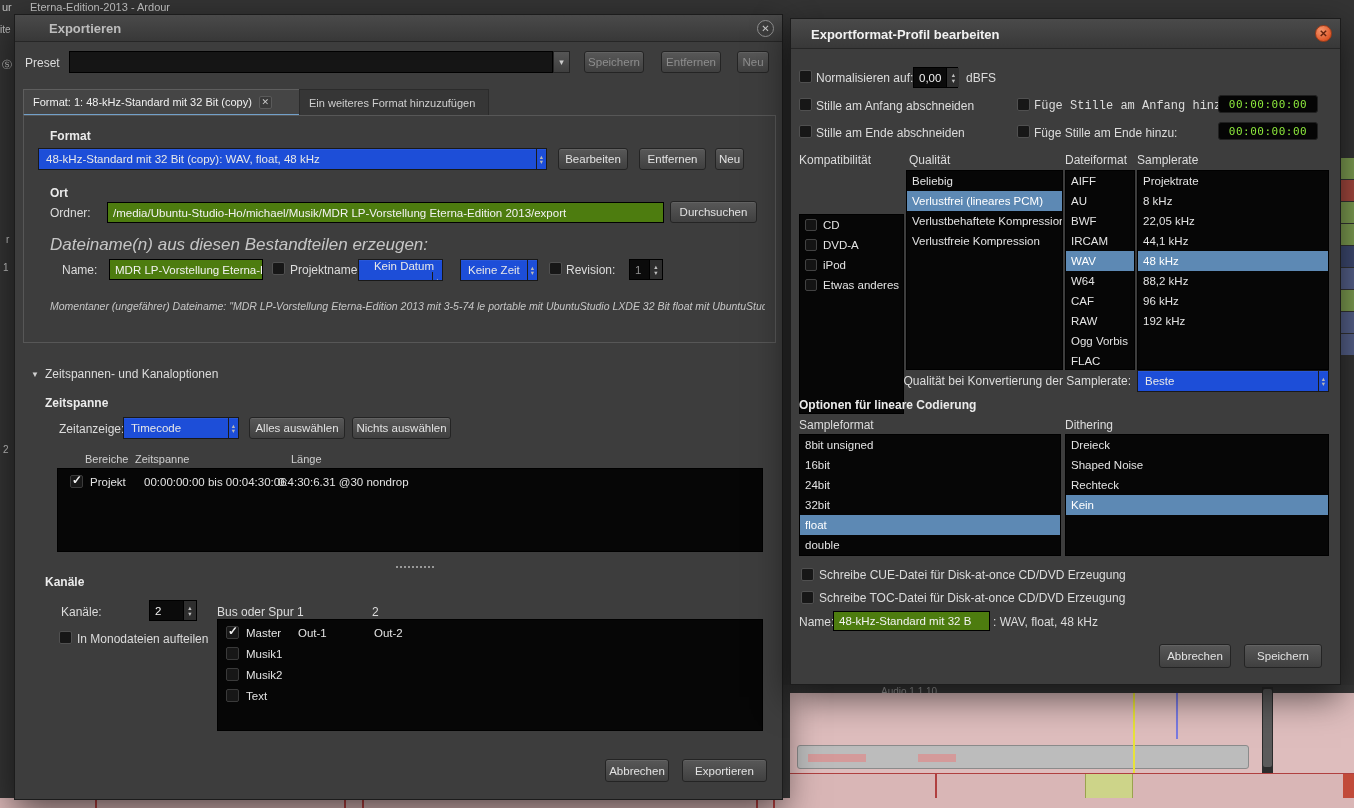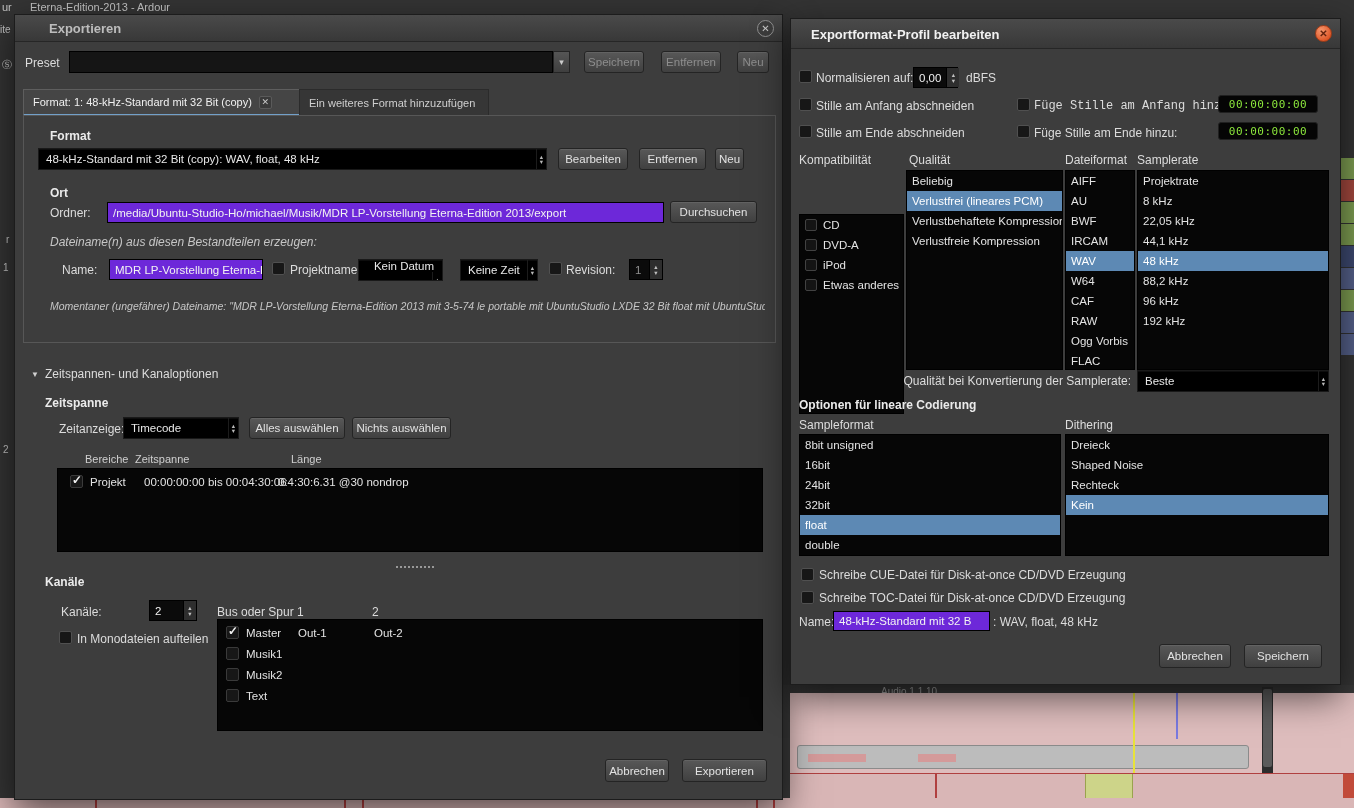--- a/index.html
+++ b/index.html
@@ -7,27 +7,27 @@
 body{position:relative;overflow:hidden;background:#343434;font-family:"Liberation Sans",sans-serif;color:#dcdcdc;}
 .bg-text{position:absolute;font-size:11px;color:#c4c4c4;white-space:nowrap;}
 .dialog{position:absolute;background:#3d3d3d;border:1px solid #1c1c1c;box-shadow:0 12px 34px rgba(0,0,0,.6);z-index:3;}
 .tbar{position:absolute;left:0;top:0;right:0;height:27px;background:linear-gradient(#4a4a4a,#383838);border-bottom:1px solid #262626;}
 .ttl{position:absolute;top:6px;font-size:13px;font-weight:bold;color:#cfcfcf;white-space:nowrap;}
 .closebtn{position:absolute;top:5px;right:8px;width:17px;height:17px;border-radius:50%;font-size:10px;line-height:15px;text-align:center;}
 .closebtn.gray{border:1px solid #909090;color:#c8c8c8;background:#3c3c3c;}
 .closebtn.orange{background:radial-gradient(circle at 35% 30%,#f6976e,#dd5526 75%);border:1px solid #a03c18;color:#63230e;font-weight:bold;line-height:16px;}
 .lbl{position:absolute;font-size:12px;color:#dcdcdc;white-space:nowrap;}
 .lbl.b{font-weight:bold;color:#ebebeb;}
-.lbl.it{font-style:italic;color:#c6c6c6;font-size:12px;}
+.lbl.it{font-style:italic;color:#c6c6c6;font-size:17px;}
 .lbl.sm{font-size:11px;color:#cfcfcf;}
 .lbl.tiny{font-size:10.5px;overflow:hidden;}
 .btn{position:absolute;height:22px;background:linear-gradient(#585858,#404040);border:1px solid #242424;border-radius:3px;color:#e2e2e2;font-size:11.5px;display:flex;align-items:center;justify-content:center;white-space:nowrap;box-shadow:inset 0 1px 0 rgba(255,255,255,.07);}
 .btn.dis{color:#8d8d8d;}
-.tfield{position:absolute;height:21px;background:#6d28d9;border:1px solid #000;color:#f2f2f2;font-size:11.5px;display:flex;align-items:center;padding:0 5px;white-space:nowrap;overflow:hidden;}
-.combo{position:absolute;height:22px;background:#000000;border:1px solid #191919;color:#e8e8e8;font-size:11.5px;display:flex;align-items:center;padding:0 0 0 7px;white-space:nowrap;box-shadow:inset 0 1px 0 rgba(255,255,255,.05);overflow:hidden;}
+.tfield{position:absolute;height:21px;background:#4d7c0f;border:1px solid #000;color:#f2f2f2;font-size:11.5px;display:flex;align-items:center;padding:0 5px;white-space:nowrap;overflow:hidden;}
+.combo{position:absolute;height:22px;background:#1d4ed8;border:1px solid #191919;color:#e8e8e8;font-size:11.5px;display:flex;align-items:center;padding:0 0 0 7px;white-space:nowrap;box-shadow:inset 0 1px 0 rgba(255,255,255,.05);overflow:hidden;}
 .arr{margin-left:auto;height:100%;display:flex;flex-direction:column;align-items:center;justify-content:center;border-left:1px solid #1c1c1c;padding:0 3px;color:#b8b8b8;flex:0 0 auto;}
 .arr i{font-style:normal;font-size:6.5px;line-height:5.5px;}
 .spin{position:absolute;height:21px;background:#0b0b0b;border:1px solid #000;color:#f2f2f2;font-size:11.5px;display:flex;align-items:center;}
 .spin .val{flex:1;padding:0 5px;}
 .spin.dis .val{color:#909090;}
 .sparr{height:100%;width:13px;display:flex;flex-direction:column;align-items:center;justify-content:center;background:#2e2e2e;border-left:1px solid #000;color:#c0c0c0;flex:0 0 auto;}
 .sparr i{font-style:normal;font-size:6.5px;line-height:5.5px;}
 .cb{position:absolute;width:13px;height:13px;background:#171717;border:1px solid #505050;border-radius:2px;}
 .cb.inlist{border-color:#3a3a3a;}
 .cb.checked::after{content:"\2713";position:absolute;left:1px;top:-3px;font-size:12px;font-weight:bold;color:#f2f2f2;}

